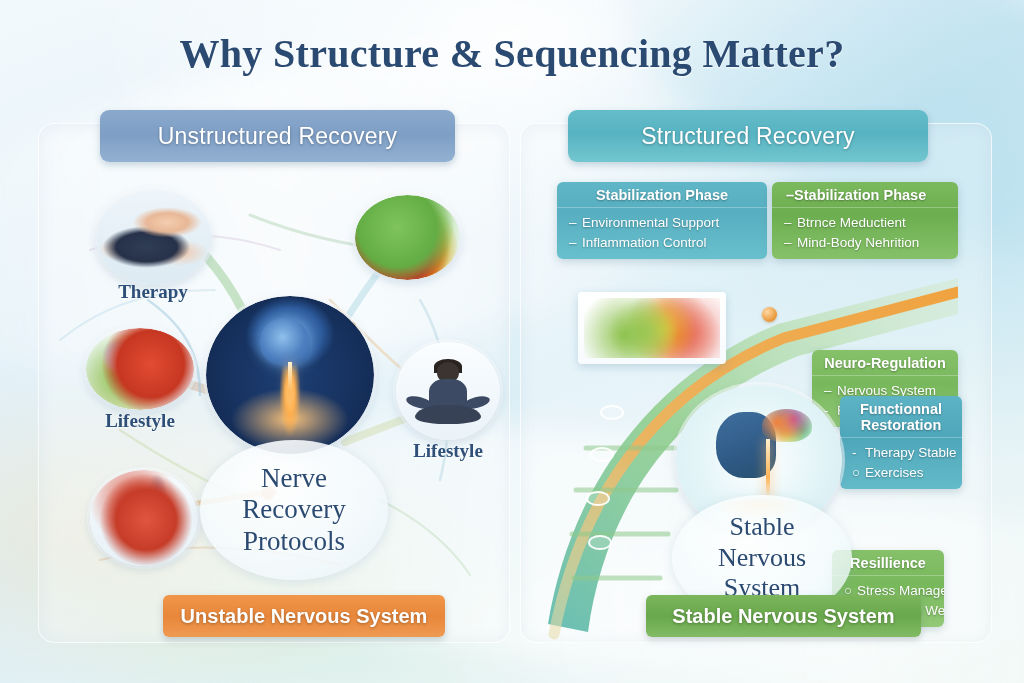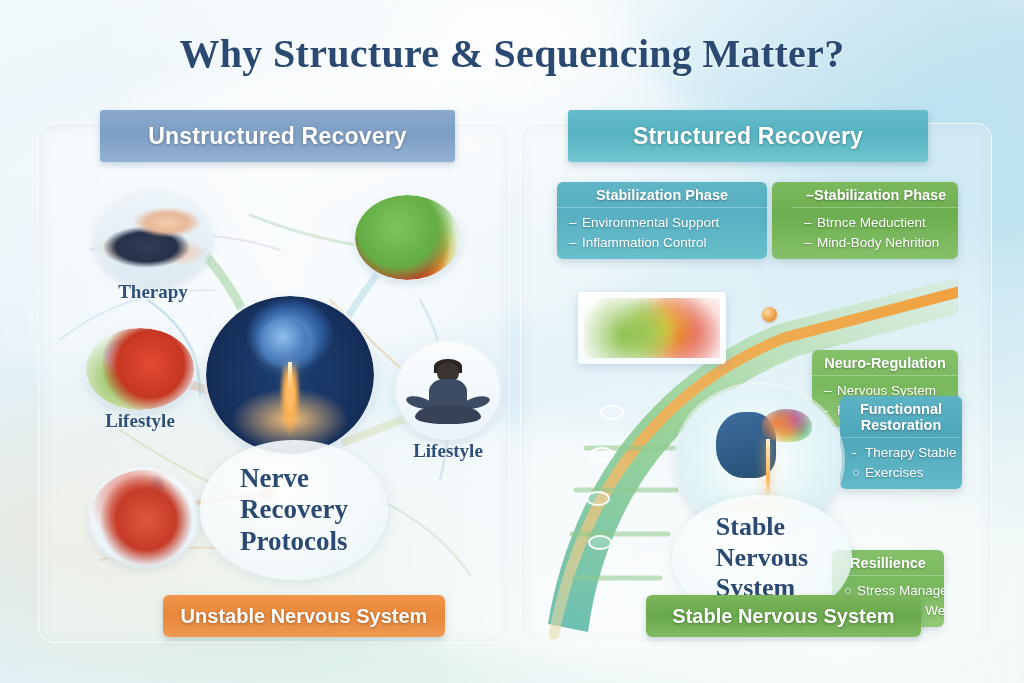--- a/index.html
+++ b/index.html
@@ -69,27 +69,27 @@
     border: 1px solid rgba(255,255,255,0.65);
     box-shadow: 0 2px 16px rgba(120,160,190,0.12) inset;
   }
   .panel-left  { left: 38px;  width: 472px; }
   .panel-right { left: 520px; width: 472px; }
 
   
   .pill {
     position: absolute;
     height: 52px;
-    border-radius: 3px;
+    border-radius: 9px;
     display: flex;
     align-items: center;
     justify-content: center;
     color: #ffffff;
     font-size: 23px;
-    font-weight: 700;
+    font-weight: 400;
     letter-spacing: 0.2px;
     text-shadow: 0 1px 3px rgba(0,0,0,0.28);
     box-shadow: 0 3px 7px rgba(70,110,140,0.28);
   }
   .pill-left {
     left: 100px; top: 110px; width: 355px;
     background: linear-gradient(180deg, #8aa9cc 0%, #7e9ec5 48%, #93b2d2 100%);
   }
   .pill-right {
     left: 568px; top: 110px; width: 360px;
@@ -234,24 +234,24 @@
     border-radius: 50%;
     background: radial-gradient(ellipse at 40% 30%, rgba(255,255,255,0.93) 0%, rgba(244,250,253,0.86) 60%, rgba(228,241,248,0.80) 100%);
     box-shadow: 0 2px 12px rgba(120,160,190,0.22);
     display: flex;
     align-items: center;
     justify-content: center;
   }
   .core-text {
     font-family: "Liberation Serif", "DejaVu Serif", serif;
     font-size: 27px;
-    font-weight: bold;
+    font-weight: normal;
     line-height: 1.16;
     color: #2b4a72;
-    text-align: left;
+    text-align: center;
     text-shadow: 0 1px 2px rgba(255,255,255,0.95);
   }
   .core-text-right { font-size: 26px; line-height: 1.18; }
 
   
   .connectors { position: absolute; inset: 0; pointer-events: none; }
 
   
   .banner {
     position: absolute;
@@ -304,21 +304,20 @@
     white-space: nowrap;
     text-shadow: 0 1px 2px rgba(0,0,0,0.32);
   }
   .card-item .bullet { display: inline-block; width: 13px; }
 
   .card-blue {
     background: linear-gradient(180deg, #5fb6c6 0%, #57aec0 40%, #68c0cd 100%);
   }
   .card-green {
     background: linear-gradient(180deg, #7cb95e 0%, #6cae4f 42%, #86c169 100%);
-    padding-left: 20px;
   }
   .card-green-soft {
     background: linear-gradient(180deg, #86c16a 0%, #78b85c 45%, #92c977 100%);
     margin-top: 44px;
   }
   .card-teal-deep {
     background: linear-gradient(180deg, #5cb3c4 0%, #4ea6ba 45%, #63bbc9 100%);
   }
 
   .c1 { left: 557px; top: 182px; width: 210px; }

